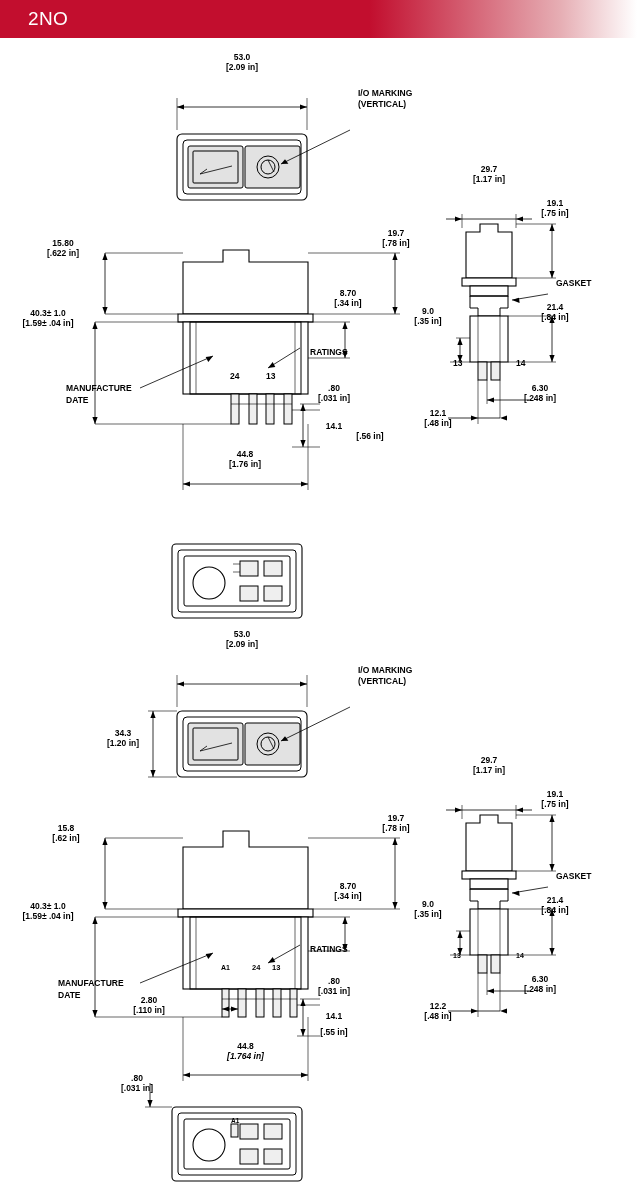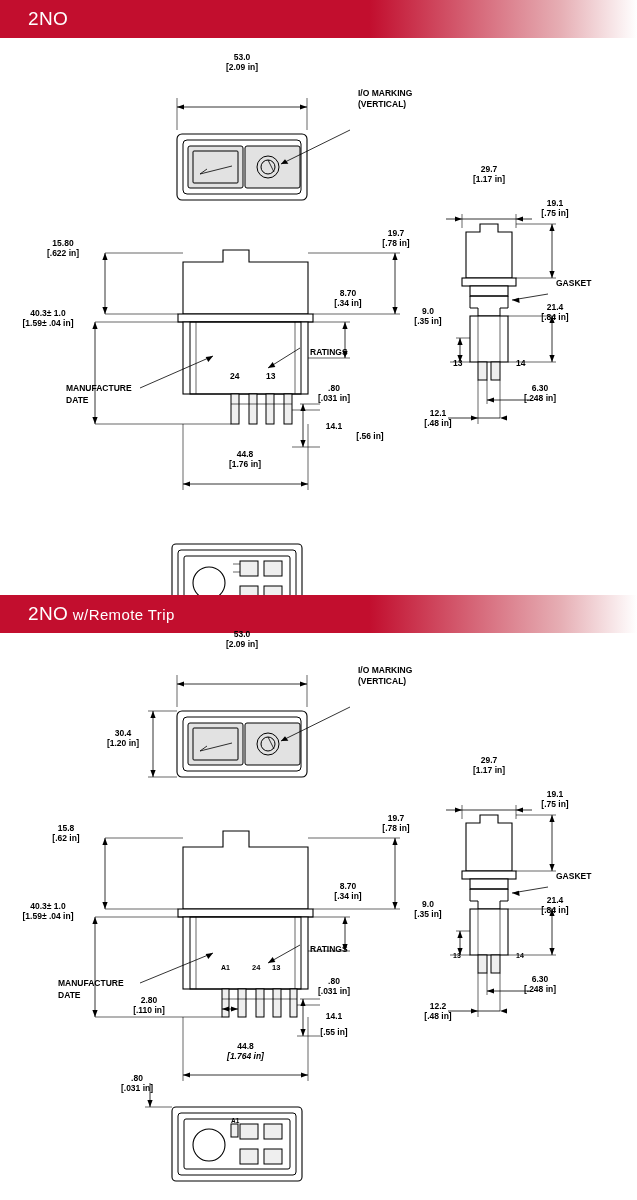--- a/index.html
+++ b/index.html
@@ -260,23 +260,20 @@
     <div class="t b" style="left:453px;top:320px;">13</div>
     <div class="t b" style="left:516px;top:320px;">14</div>
 
     <div class="t c b" style="left:410px;top:370px;width:56px;">12.1</div>
     <div class="t c b" style="left:410px;top:380px;width:56px;">[.48 in]</div>
 
     <div class="t c b" style="left:510px;top:345px;width:60px;">6.30</div>
     <div class="t c b" style="left:510px;top:355px;width:60px;">[.248 in]</div>
   </div>
 
-  <div class="bar" style="top:595px;">
-    <div class="bartext"><span>2NO</span><span class="sc"> w/Remote Trip</span></div>
-  </div>
 
   <div class="panel" style="top:633px;height:567px;">
     <svg width="637" height="567">
 
       <g>
         <rect class="fillw" x="177" y="78" width="130" height="66" rx="5"></rect>
         <rect class="nofill" x="183" y="84" width="118" height="54" rx="4"></rect>
         <rect class="fillgg" x="188" y="90" width="55" height="42" rx="2"></rect>
         <rect class="nofill" x="193" y="95" width="45" height="32" rx="1"></rect>
         <line class="ln" x1="200" y1="118" x2="232" y2="110"></line>
@@ -441,21 +438,21 @@
         <line class="thin" x1="145" y1="474" x2="172" y2="474"></line>
       </g>
     </svg>
 
     <div class="t c b" style="left:202px;top:-4px;width:80px;">53.0</div>
     <div class="t c b" style="left:202px;top:6px;width:80px;">[2.09 in]</div>
 
     <div class="t b" style="left:358px;top:32px;">I/O MARKING</div>
     <div class="t b" style="left:358px;top:43px;">(VERTICAL)</div>
 
-    <div class="t c b" style="left:98px;top:95px;width:50px;">30.4</div>
+    <div class="t c b" style="left:98px;top:95px;width:50px;">34.3</div>
     <div class="t c b" style="left:98px;top:105px;width:50px;">[1.20 in]</div>
 
     <div class="t c b" style="left:35px;top:190px;width:62px;">15.8</div>
     <div class="t c b" style="left:35px;top:200px;width:62px;">[.62 in]</div>
 
     <div class="t c b" style="left:8px;top:268px;width:80px;">40.3± 1.0</div>
     <div class="t c b" style="left:8px;top:278px;width:80px;">[1.59± .04 in]</div>
 
     <div class="t c b" style="left:368px;top:180px;width:56px;">19.7</div>
     <div class="t c b" style="left:368px;top:190px;width:56px;">[.78 in]</div>

